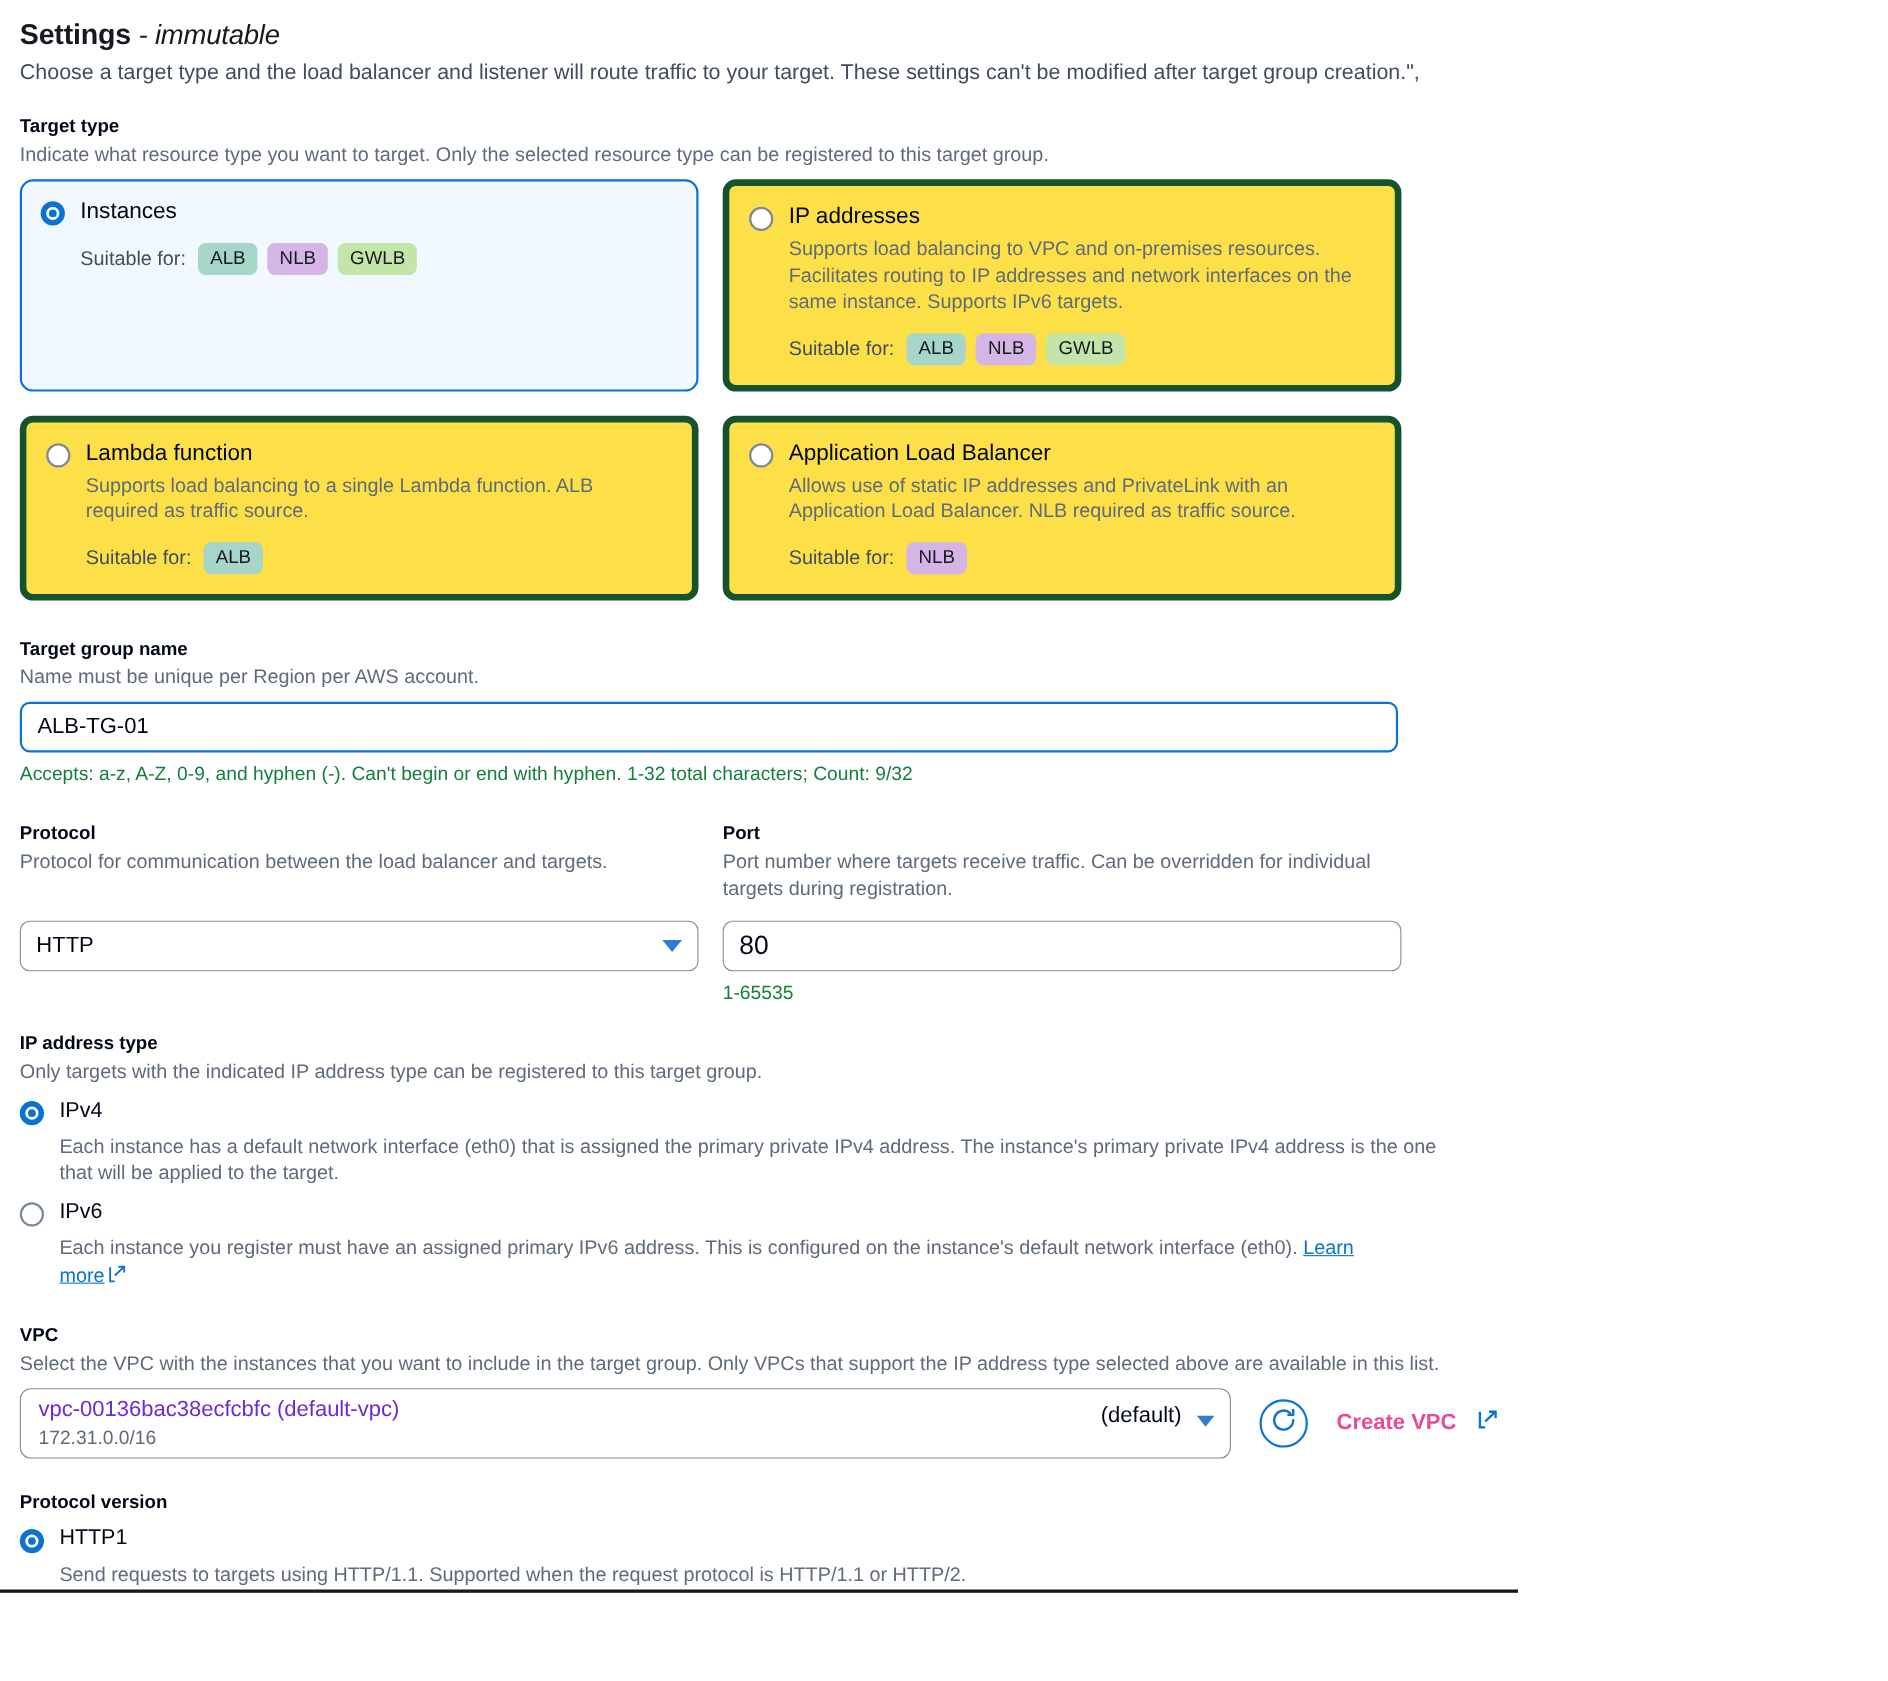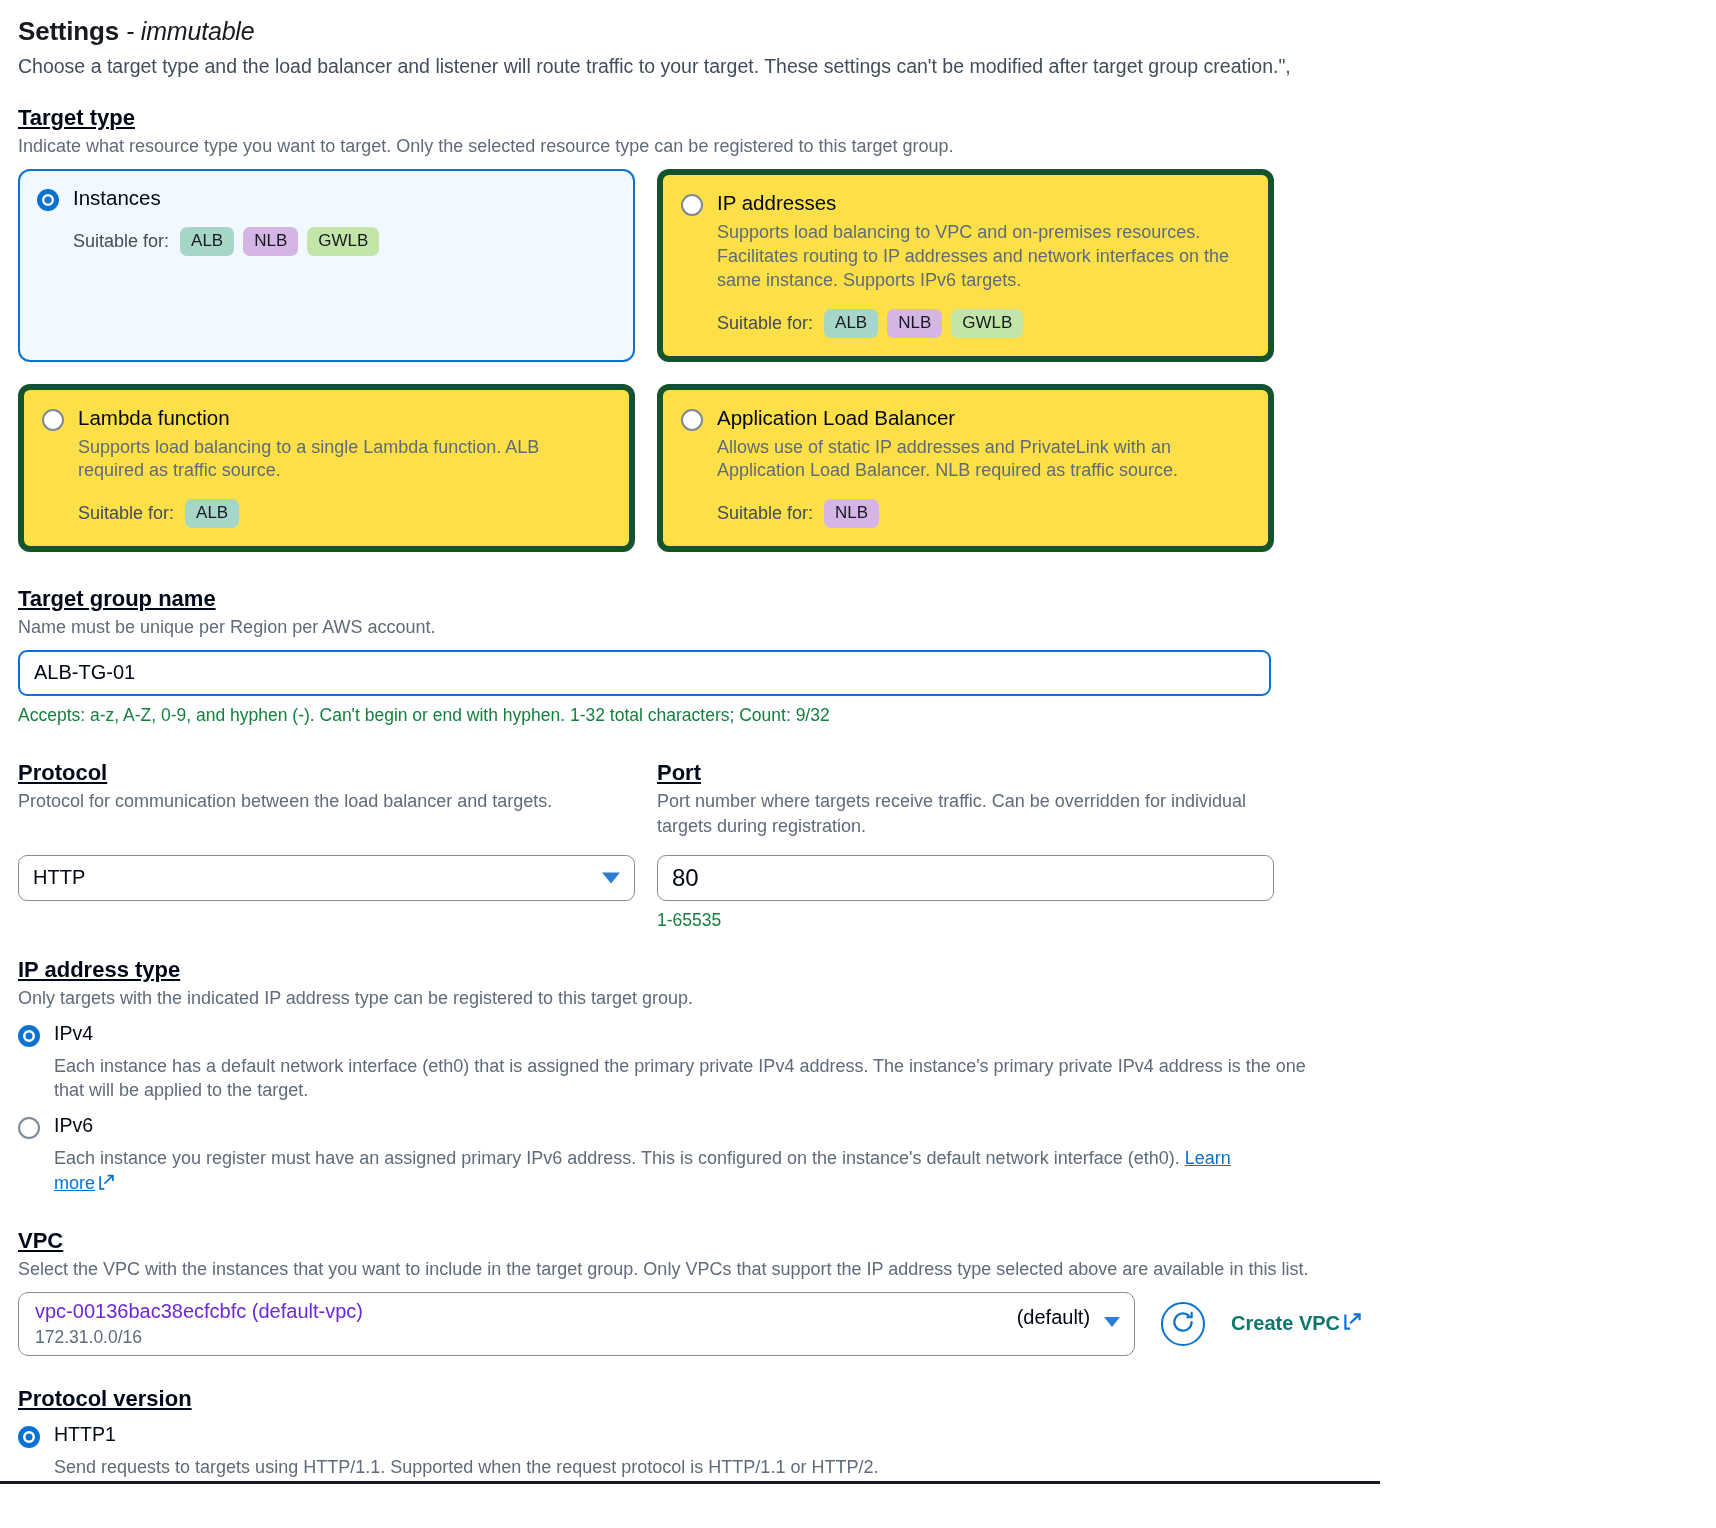--- a/index.html
+++ b/index.html
@@ -32,25 +32,24 @@
     font-style: italic;
     font-size: 25px;
   }
   .section-desc {
     font-size: 19.5px;
     color: #414d5c;
     margin: 0 0 26px 0;
     line-height: 1.35;
   }
   .field-label {
-    font-size: 22px;
+    font-size: 17px;
     font-weight: bold;
     color: #000716;
     margin: 0 0 3px 0;
-    text-decoration: underline;
   }
   .field-desc {
     font-size: 18px;
     color: #5f6b7a;
     margin: 0 0 10px 0;
     line-height: 1.38;
   }
   .field-block { margin-bottom: 22px; }
 
   
@@ -289,25 +288,25 @@
     border: 2px solid #0972d3;
     display: flex;
     align-items: center;
     justify-content: center;
     background: #fff;
     cursor: pointer;
     flex: 0 0 auto;
   }
   .create-vpc {
     font-size: 20px;
-    color: #0f766e;
+    color: #ec4899;
     font-weight: bold;
     display: flex;
     align-items: center;
-    gap: 3px;
+    gap: 19px;
     cursor: pointer;
     white-space: nowrap;
   }
   
   .pv-block { margin-top: 30px; }
   .bottom-rule {
     position: absolute;
     left: 0; right: 0; bottom: 0;
     height: 3px;
     background: #16191f;

